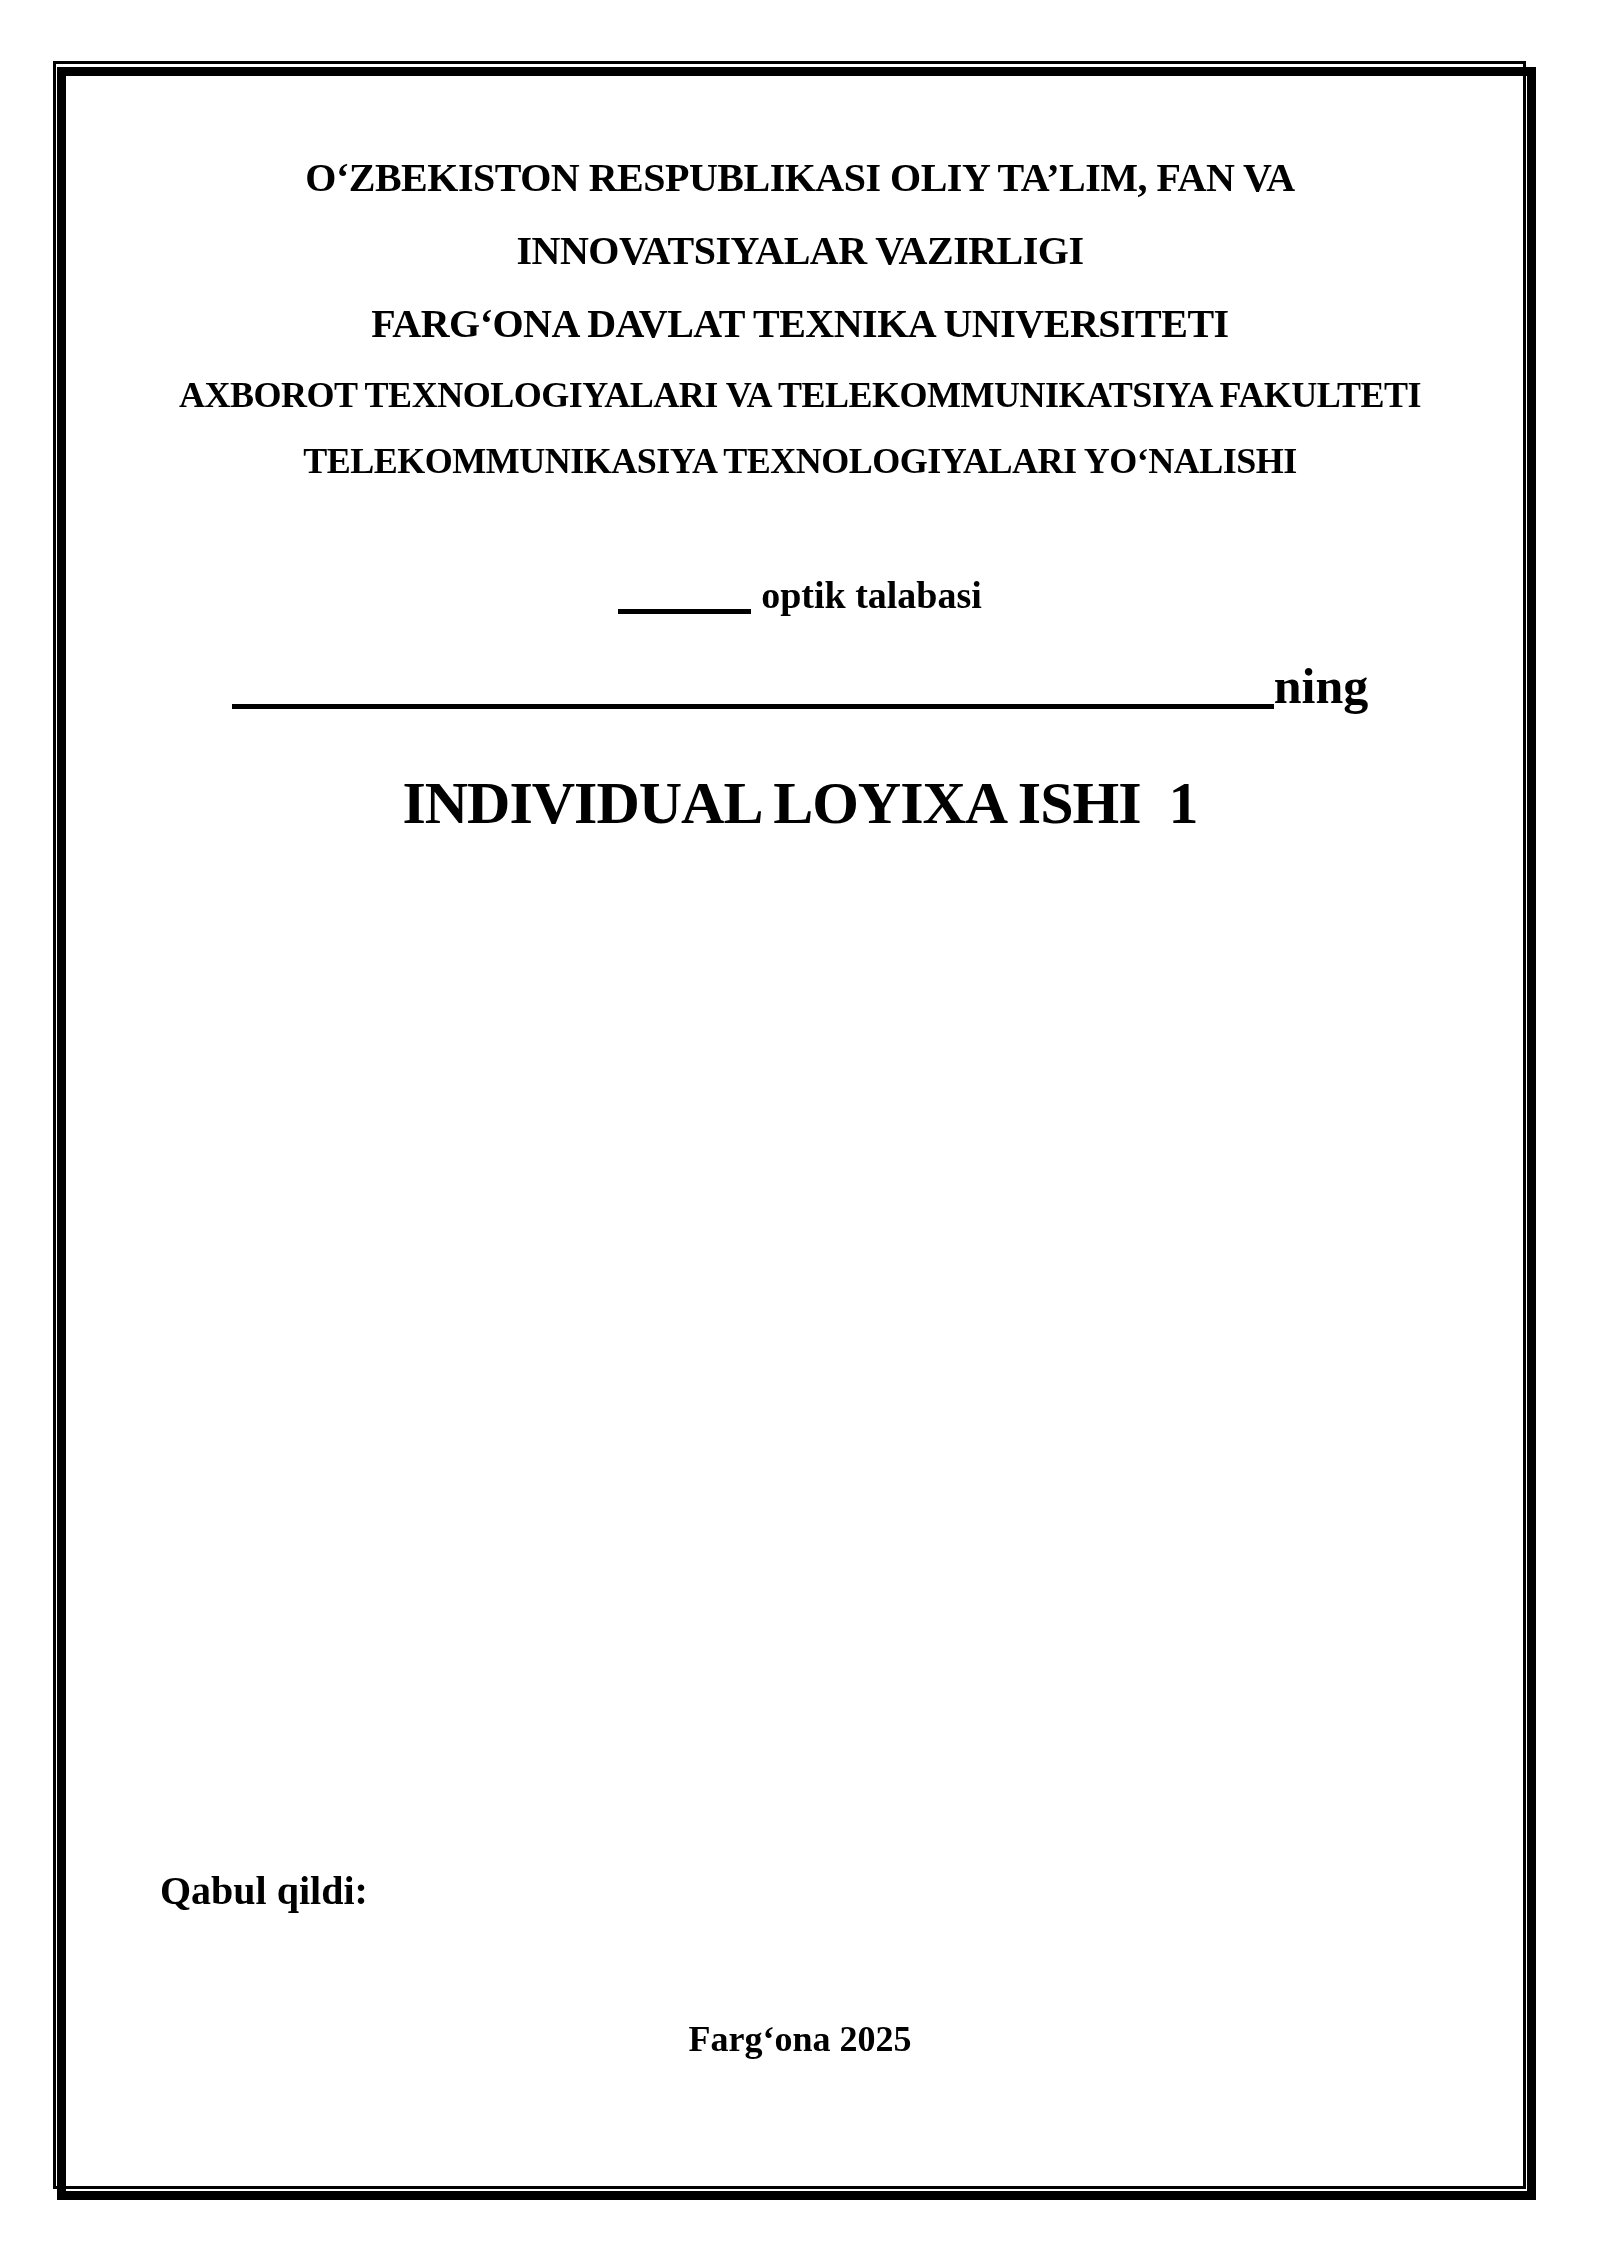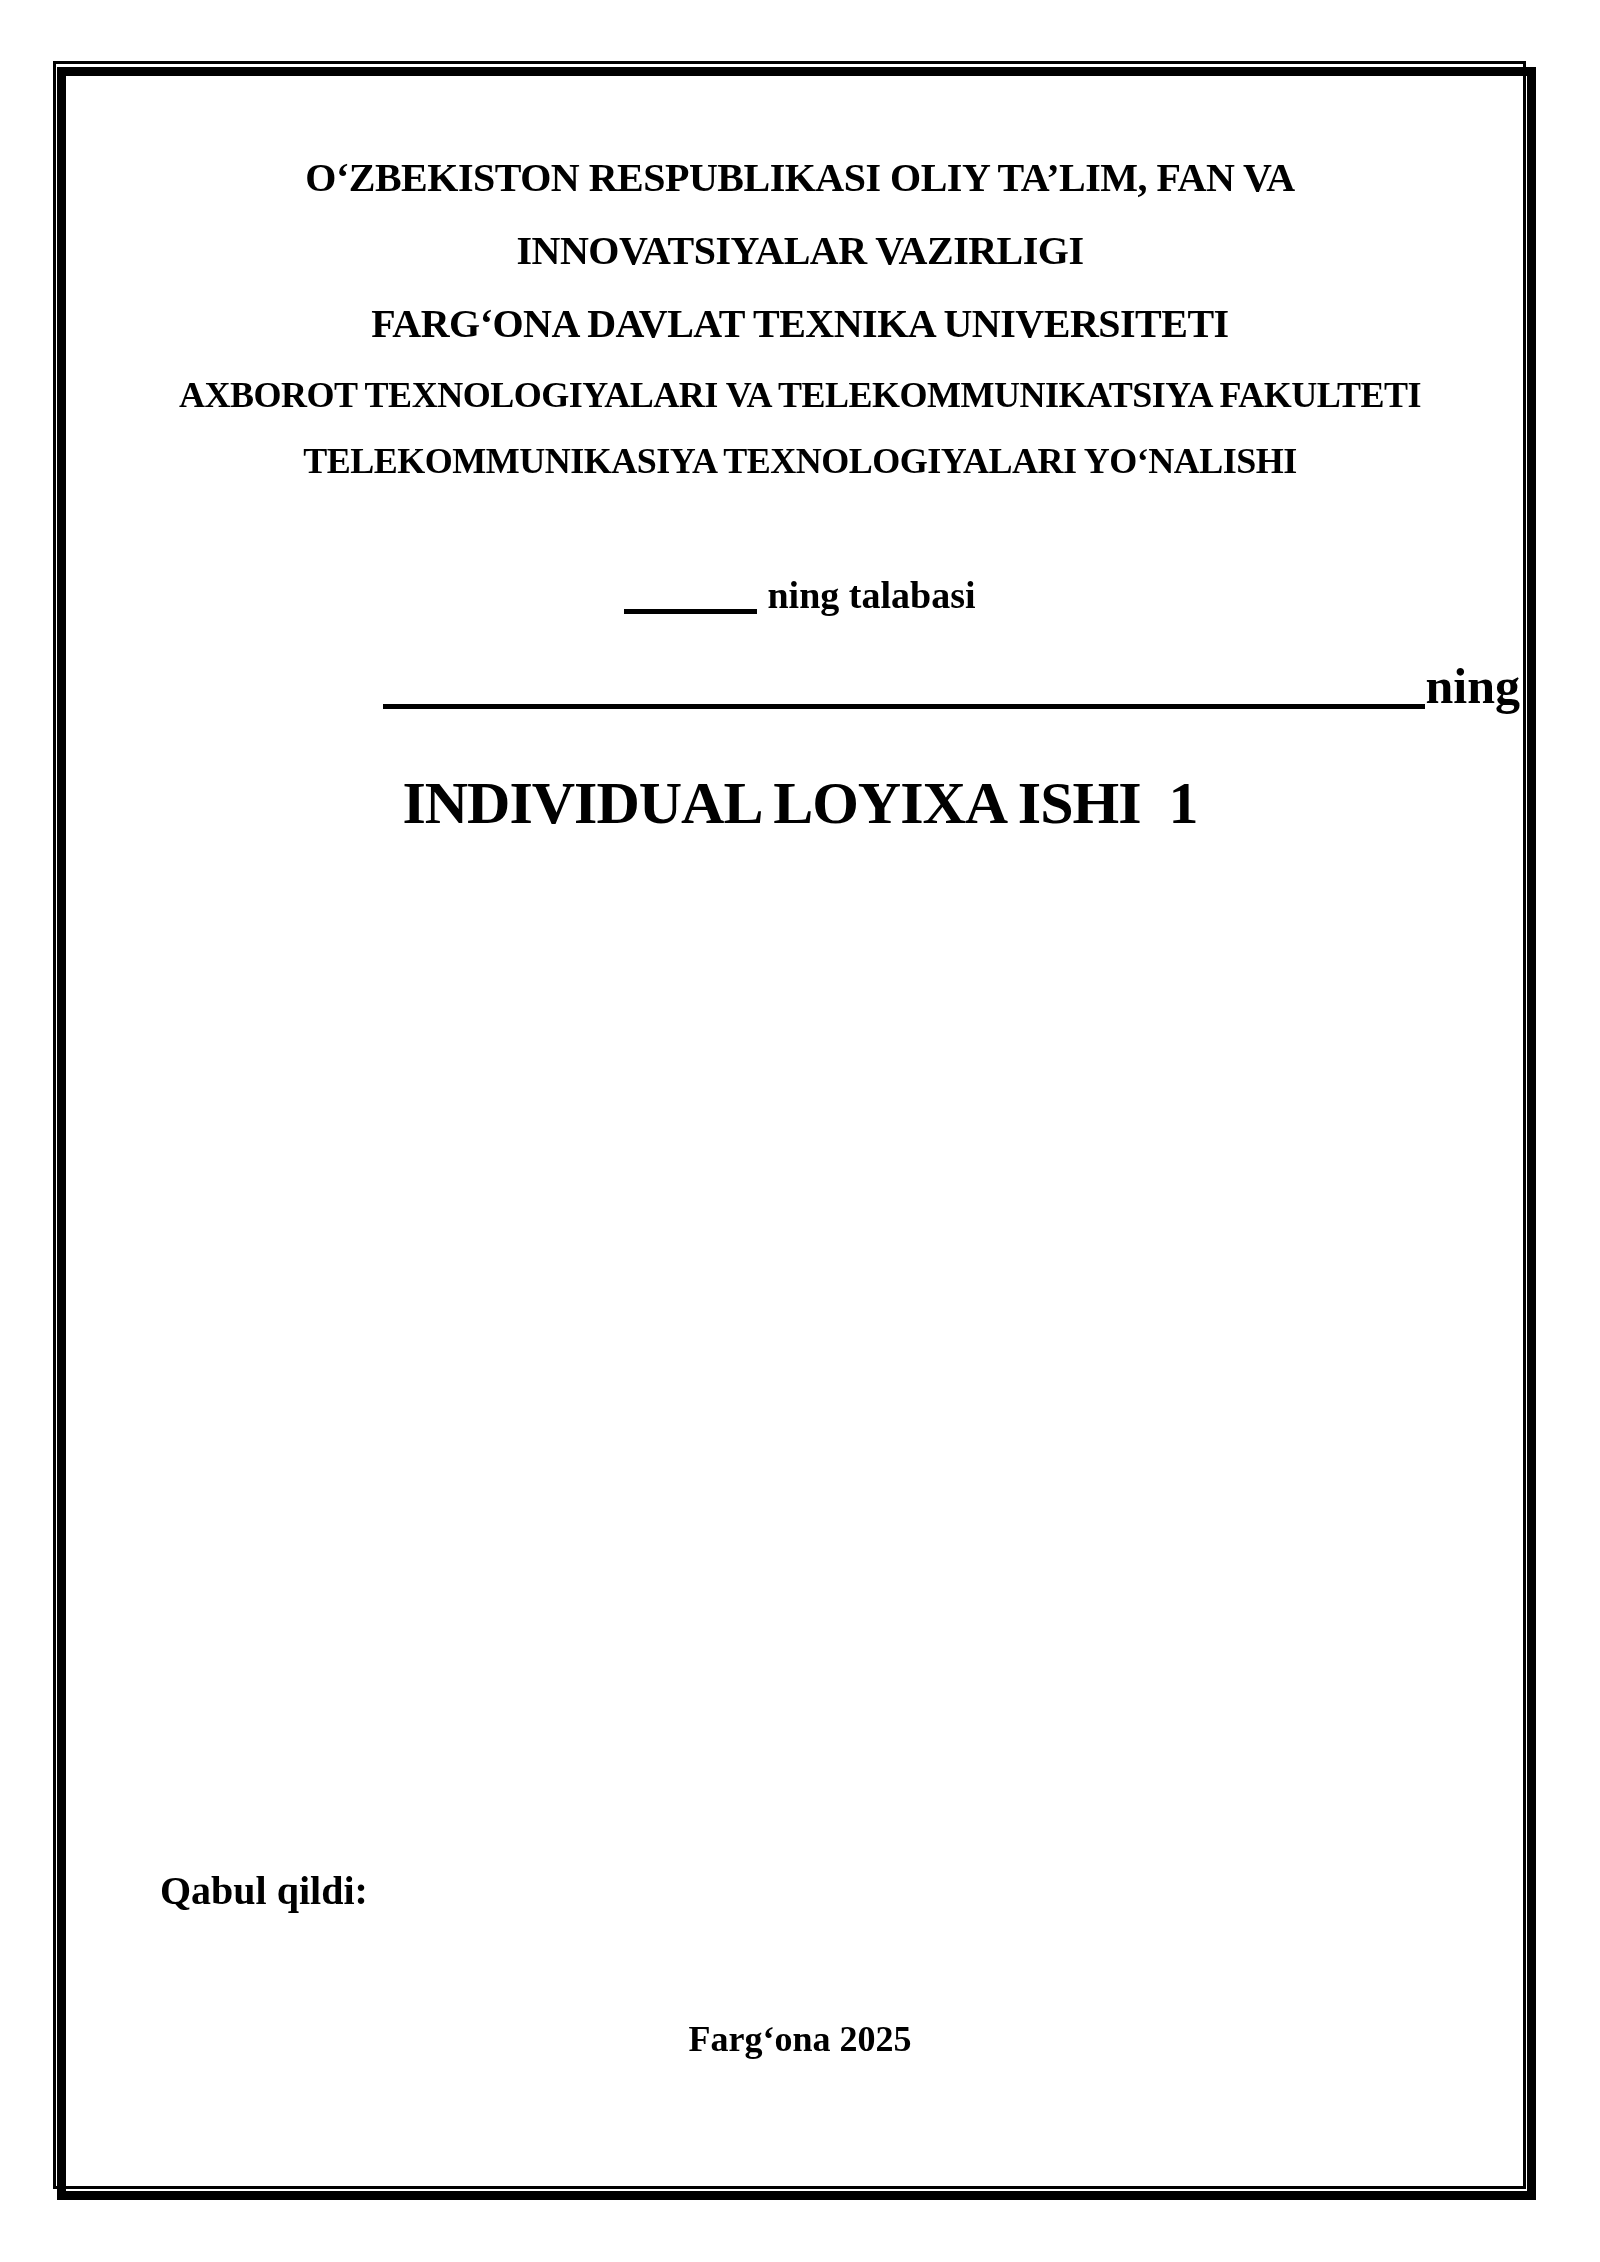--- a/index.html
+++ b/index.html
@@ -29,21 +29,21 @@
     line-height: 1;
     white-space: pre;
   }
   .l1 { top: 158px; font-size: 40px; letter-spacing: -0.5px; }
   .l2 { top: 231px; font-size: 40px; letter-spacing: -0.5px; }
   .l3 { top: 304px; font-size: 40px; letter-spacing: -0.5px; font-family: Liberation Serif, serif; }
   .l4 { top: 377px; font-size: 36px; letter-spacing: -0.5px; }
   .l5 { top: 443px; font-size: 36px; letter-spacing: -0.5px; }
 
   .guruh-line { top: 576px; font-size: 38px; }
-  .ning-line  { top: 661px; font-size: 50px; text-align: right; }
+  .ning-line  { top: 661px; font-size: 50px; }
 
   .blank {
     display: inline-block;
     height: 0;
     border-bottom: 5px solid #000;
     vertical-align: -6px;
   }
   .blank-short { width: 133px; margin-right: 10px; }
   .blank-long  { width: 1042px; }
 
@@ -72,21 +72,21 @@
 
   <div class="frame frame-thin"></div>
   <div class="frame frame-thick"></div>
 
   <div class="line l1">O‘ZBEKISTON RESPUBLIKASI OLIY TA’LIM, FAN VA</div>
   <div class="line l2">INNOVATSIYALAR VAZIRLIGI</div>
   <div class="line l3">FARG‘ONA DAVLAT TEXNIKA UNIVERSITETI</div>
   <div class="line l4">AXBOROT TEXNOLOGIYALARI VA TELEKOMMUNIKATSIYA FAKULTETI</div>
   <div class="line l5">TELEKOMMUNIKASIYA TEXNOLOGIYALARI YO‘NALISHI</div>
 
-  <div class="line guruh-line"><span class="blank blank-short"></span><span>ning talabasi</span></div>
+  <div class="line guruh-line"><span class="blank blank-short"></span><span>optik talabasi</span></div>
 
   <div class="line ning-line"><span class="blank blank-long"></span><span>ning</span></div>
 
   <div class="line work-title">INDIVIDUAL LOYIXA ISHI  1</div>
 
 
   <div class="qabul">Qabul qildi:</div>
 
   <div class="line fargona">Farg‘ona 2025</div>
 

